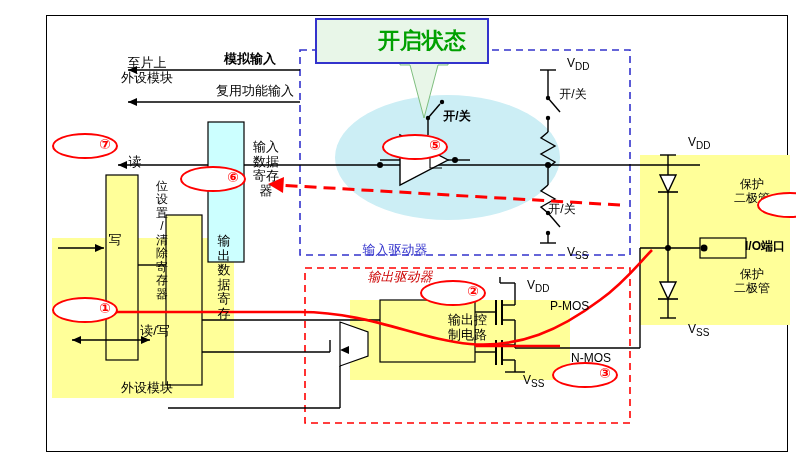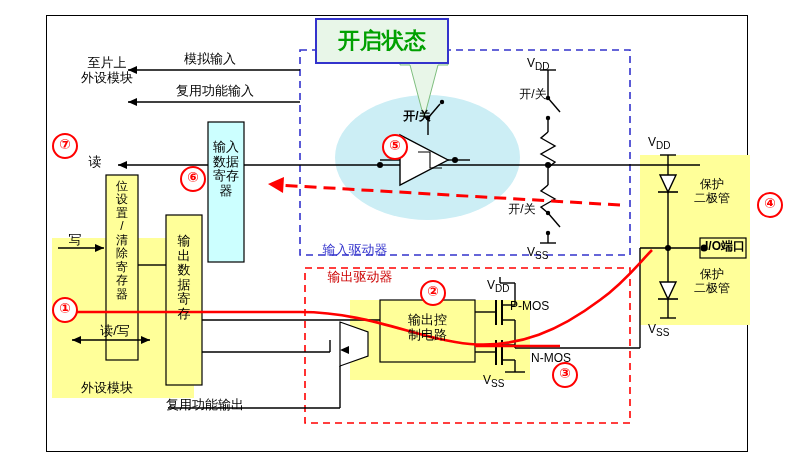--- a/index.html
+++ b/index.html
@@ -1,18 +1,18 @@
 <!DOCTYPE html>
 <html><head>
 <meta charset="utf-8">
 <style>
   html,body{margin:0;padding:0;background:#fff;}
   #stage{position:relative;width:796px;height:467px;background:#ffffff;
          font-family:"Liberation Sans","DejaVu Sans",sans-serif;overflow:hidden;}
-  .abs{position:absolute;}
+  .abs{position:absolute;padding-left:40px;}
   .box-outer{left:46px;top:15px;width:700px;height:435px;border:1px solid #000;background:#fff;}
   .yellow{background:#ffff99;}
   .lbl{font-size:13px;color:#000;line-height:1.15;text-align:center;}
   .lbl-left{text-align:left;}
   .vert{font-size:13px;color:#000;line-height:1.12;text-align:center;}
   .num-circ{width:22px;height:22px;border:2px solid #ff0000;border-radius:50%;
             color:#ff0000;font-size:14px;font-weight:bold;text-align:center;
             line-height:19px;background:#ffffff;}
   svg{position:absolute;left:0;top:0;pointer-events:none;}
   .grn{color:#00a000;font-weight:bold;}
@@ -154,32 +154,31 @@
     <polygon points="268,184 284,177 283,193" fill="#ff0000"></polygon>
 
     <polygon points="400,46 448,46 448,65 438,65 424,118 410,65 400,65" fill="#e8f6e8" stroke="#7fbf7f" stroke-width="1"></polygon>
   </svg>
 
   <div class="abs lbl" style="left:62px;top:56px;width:90px;">
     <div>至片上</div>
     <div>外设模块</div>
   </div>
 
-  <div class="abs lbl" style="left:155px;top:52px;width:110px;">模拟输入</div>
+  <div class="abs lbl" style="left:155px;top:52px;width:110px;font-weight:bold;">模拟输入</div>
   <div class="abs lbl" style="left:140px;top:84px;width:150px;">复用功能输入</div>
 
   <div class="abs lbl" style="left:78px;top:155px;width:34px;">读</div>
   <div class="abs lbl" style="left:58px;top:233px;width:34px;">写</div>
   <div class="abs lbl" style="left:80px;top:324px;width:70px;">读/写</div>
 
   <div class="abs lbl" style="left:52px;top:381px;width:110px;">
     <div>外设模块</div>
   </div>
 
-  <div class="abs lbl lbl-left" style="left:166px;top:398px;width:150px;">复用功能输出</div>
 
   <div class="abs vert" style="left:108px;top:180px;width:28px;font-size:12px;">
     <div>位</div>
     <div>设</div>
     <div>置</div>
     <div>/</div>
     <div>清</div>
     <div>除</div>
     <div>寄</div>
     <div>存</div>
@@ -202,21 +201,21 @@
     <div>器</div>
   </div>
 
   <div class="abs lbl" style="left:380px;top:313px;width:95px;font-size:13px;">
     <div>输出控</div>
     <div>制电路</div>
   </div>
 
 
   <div class="abs lbl" style="left:305px;top:243px;width:100px;color:#3333cc;">输入驱动器</div>
-  <div class="abs lbl" style="left:310px;top:270px;width:100px;color:#cc0000;">输出驱动器</div>
+  <div class="abs lbl" style="left:310px;top:270px;width:100px;color:#cc0000;font-style:italic;">输出驱动器</div>
 
   <div class="abs lbl" style="left:392px;top:110px;width:50px;font-size:12px;font-weight:bold;">开/关</div>
   <div class="abs lbl" style="left:508px;top:88px;width:50px;font-size:12px;">开/关</div>
   <div class="abs lbl" style="left:497px;top:203px;width:50px;font-size:12px;">开/关</div>
 
   <div class="abs" style="left:527px;top:56px;font-size:12px;">
     <span>V</span><sub class="tiny">DD</sub>
   </div>
   <div class="abs" style="left:527px;top:245px;font-size:12px;">
     <span>V</span><sub class="tiny">SS</sub>

